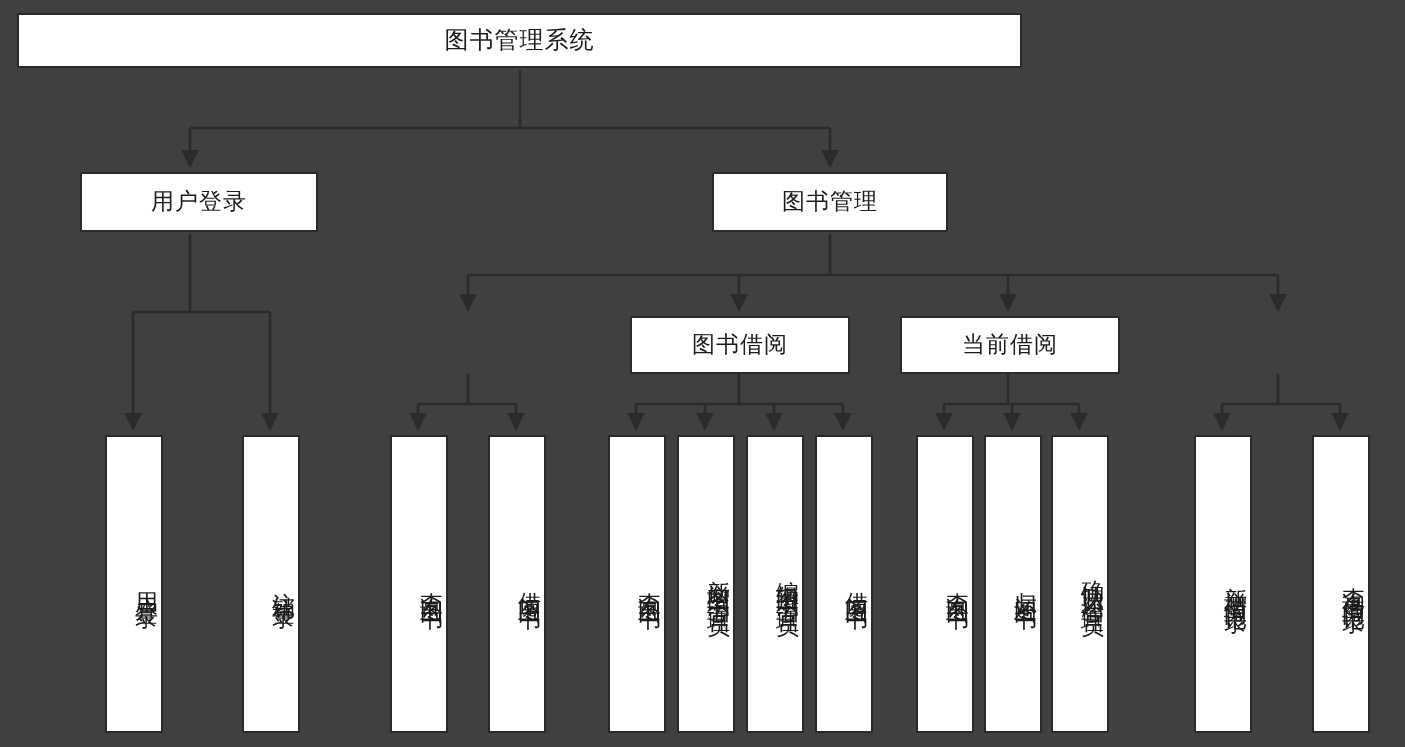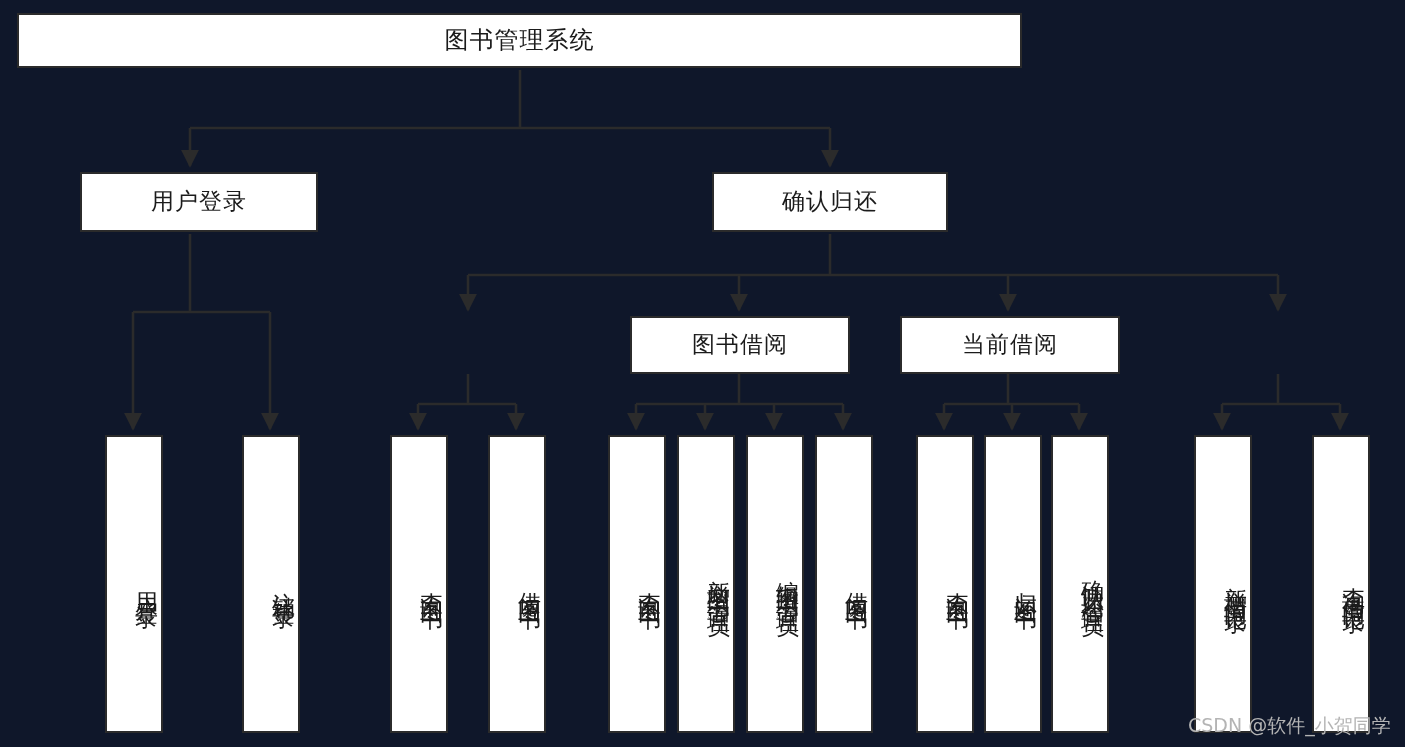--- a/index.html
+++ b/index.html
@@ -4,21 +4,21 @@
 <style>
   html,body{margin:0;padding:0;background:#ffffff;}
   body{
     font-family:"DejaVu Sans","Liberation Sans",sans-serif;
     -webkit-font-smoothing:antialiased;
   }
   #canvas{
     position:relative;
     width:1405px;
     height:747px;
-    background:#0f172a;
+    background:#404040;
     overflow:hidden;
   }
   #wires{
     position:absolute;
     left:0; top:0;
     width:1405px; height:747px;
     pointer-events:none;
   }
   .node{
     position:absolute;
@@ -119,21 +119,21 @@
       <path d="M 1278 374 L 1278 404"></path>
       <path d="M 1222 404 L 1340 404"></path>
       <path d="M 1222 404 L 1222 429" marker-end="url(#arrow)"></path>
       <path d="M 1340 404 L 1340 429" marker-end="url(#arrow)"></path>
     </g>
   </svg>
 
   <div class="node h root" style="left:17px; top:13px; width:1005px; height:55px;">图书管理系统</div>
 
   <div class="node h" style="left:80px; top:172px; width:238px; height:60px;">用户登录</div>
-  <div class="node h" style="left:712px; top:172px; width:236px; height:60px;">确认归还</div>
+  <div class="node h" style="left:712px; top:172px; width:236px; height:60px;">图书管理</div>
 
   <div class="node h" style="left:900px; top:316px; width:220px; height:58px;">当前借阅</div>
   <div class="node h" style="left:630px; top:316px; width:220px; height:58px;">图书借阅</div>
 
   <div class="node v" style="left:105px; top:435px; width:58px; height:298px;">
     <span>用户登录</span>
   </div>
   <div class="node v" style="left:242px; top:435px; width:58px; height:298px;">
     <span>注销登录</span>
   </div>
@@ -168,15 +168,14 @@
     <span>确认归还（管理员）</span>
   </div>
 
   <div class="node v" style="left:1194px; top:435px; width:58px; height:298px;">
     <span>新增借阅记录</span>
   </div>
   <div class="node v" style="left:1312px; top:435px; width:58px; height:298px;">
     <span>查询借阅记录</span>
   </div>
 
-  <div class="watermark">CSDN @软件_小贺同学</div>
 
 </div>
 
 </body></html>

